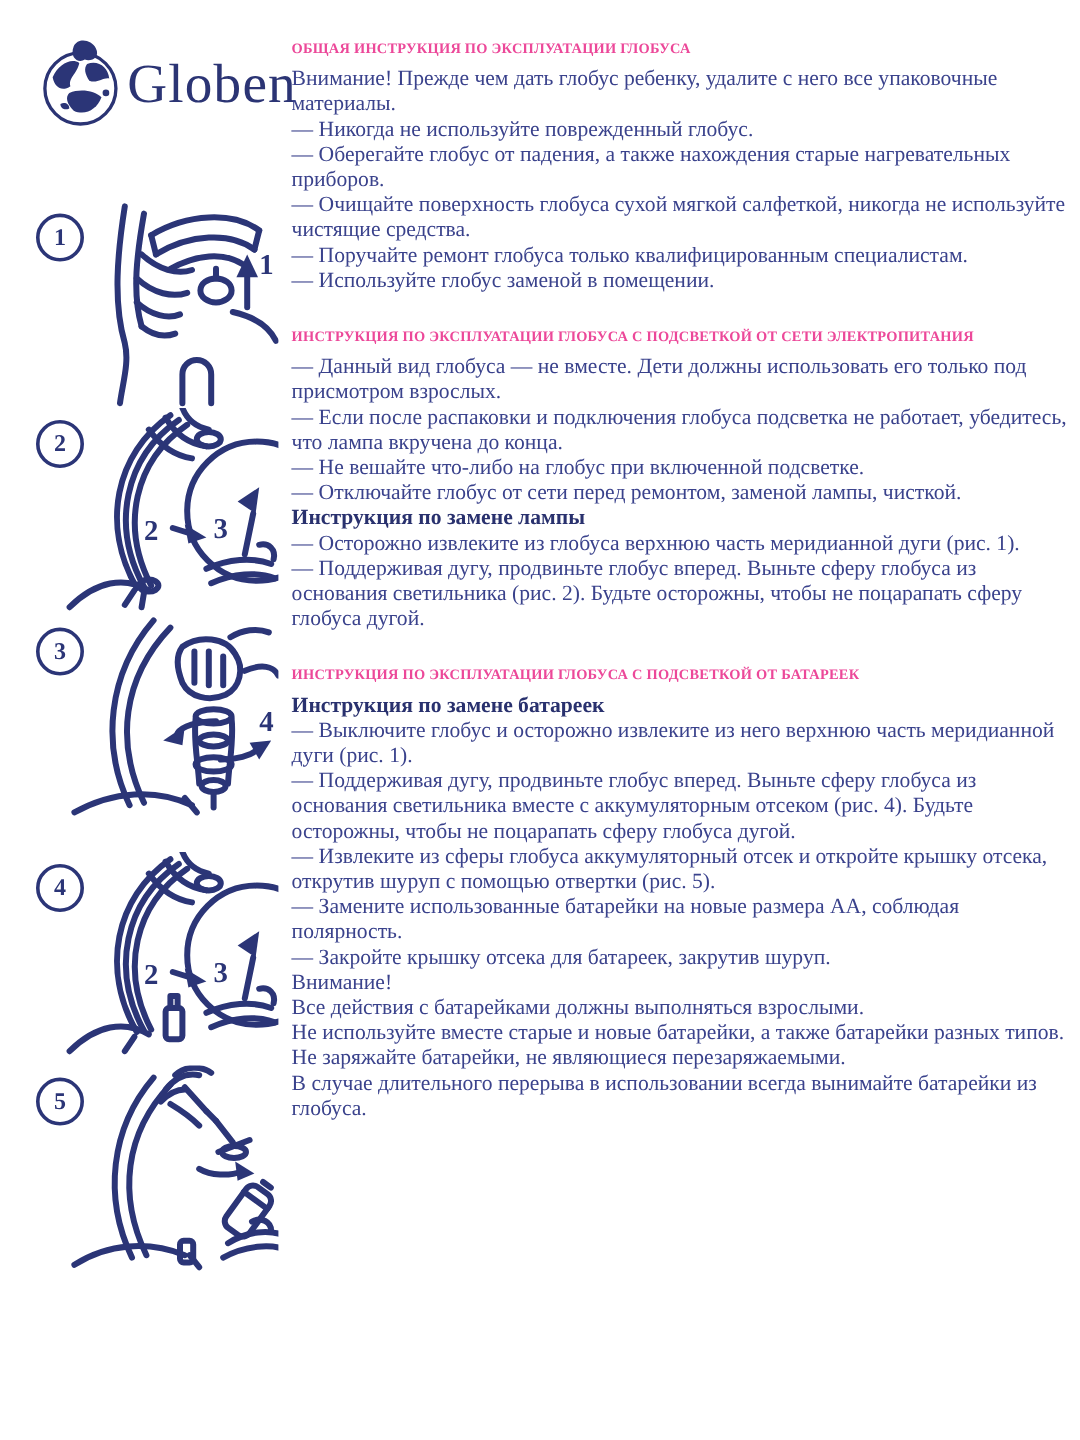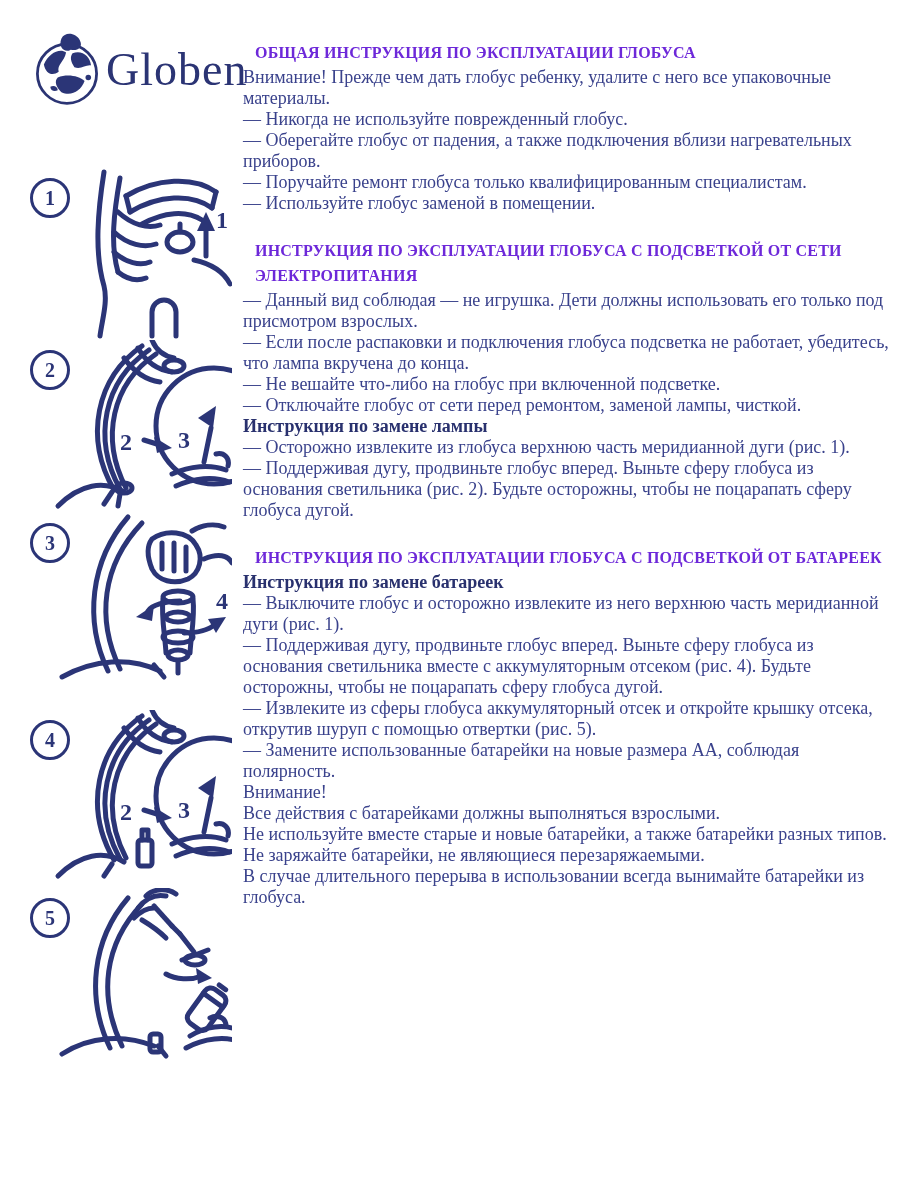--- a/index.html
+++ b/index.html
@@ -19,21 +19,21 @@
     border-radius:50%;display:flex;align-items:center;justify-content:center;
     font-size:20px;font-weight:bold;color:#2b3577;background:#fff;z-index:2;
   }
   .fig svg{position:absolute;left:30px;top:0;}
   .art{stroke:#2b3577;stroke-width:5;fill:none;stroke-linecap:round;stroke-linejoin:round;}
   .fill{fill:#2b3577;stroke:none;}
   .lbl{font-family:"Liberation Serif",serif;font-size:24px;font-weight:bold;fill:#2b3577;stroke:none;}
   
   .content{position:absolute;left:243px;top:28px;width:652px;color:#3a428c;}
   .content h2{
-    margin:12px;font-size:16px;line-height:25px;font-weight:bold;color:#6d28d9;letter-spacing:.2px;
+    margin:0;font-size:12px;line-height:25px;font-weight:bold;color:#ec4899;letter-spacing:.2px;
   }
   .content p{margin:0;font-size:18px;line-height:21px;}
   .content p.sub{font-weight:bold;color:#29316e;}
   .content section{margin:0 0 24px 0;}
   .content section h2{margin-bottom:2px;}
 </style>
 </head>
 <body>
 
 <div class="page">
@@ -187,41 +187,43 @@
       <path class="art" d="M104,158 L112,168"></path>
       <path class="art" d="M8,166 C36,148 70,146 100,158"></path>
     </svg>
   </div>
 
   <div class="content">
       <section>
         <h2>ОБЩАЯ ИНСТРУКЦИЯ ПО ЭКСПЛУАТАЦИИ ГЛОБУСА</h2>
         <p>Внимание! Прежде чем дать глобус ребенку, удалите с него все упаковочные материалы.</p>
         <p>— Никогда не используйте поврежденный глобус.</p>
-        <p>— Оберегайте глобус от падения, а также подключения вблизи нагревательных приборов.</p>
+        <p>— Оберегайте глобус от падения, а также нахождения старые нагревательных приборов.</p>
+        <p>— Очищайте поверхность глобуса сухой мягкой салфеткой, никогда не используйте чистящие средства.</p>
         <p>— Поручайте ремонт глобуса только квалифицированным специалистам.</p>
         <p>— Используйте глобус заменой в помещении.</p>
       </section>
       <section>
         <h2>ИНСТРУКЦИЯ ПО ЭКСПЛУАТАЦИИ ГЛОБУСА С ПОДСВЕТКОЙ ОТ СЕТИ ЭЛЕКТРОПИТАНИЯ</h2>
-        <p>— Данный вид соблюдая — не игрушка. Дети должны использовать его только под присмотром взрослых.</p>
+        <p>— Данный вид глобуса — не вместе. Дети должны использовать его только под присмотром взрослых.</p>
         <p>— Если после распаковки и подключения глобуса подсветка не работает, убедитесь, что лампа вкручена до конца.</p>
         <p>— Не вешайте что-либо на глобус при включенной подсветке.</p>
         <p>— Отключайте глобус от сети перед ремонтом, заменой лампы, чисткой.</p>
         <p class="sub">Инструкция по замене лампы</p>
         <p>— Осторожно извлеките из глобуса верхнюю часть меридианной дуги (рис. 1).</p>
         <p>— Поддерживая дугу, продвиньте глобус вперед. Выньте сферу глобуса из основания светильника (рис. 2). Будьте осторожны, чтобы не поцарапать сферу глобуса дугой.</p>
       </section>
       <section>
         <h2>ИНСТРУКЦИЯ ПО ЭКСПЛУАТАЦИИ ГЛОБУСА С ПОДСВЕТКОЙ ОТ БАТАРЕЕК</h2>
         <p class="sub">Инструкция по замене батареек</p>
         <p>— Выключите глобус и осторожно извлеките из него верхнюю часть меридианной дуги (рис. 1).</p>
         <p>— Поддерживая дугу, продвиньте глобус вперед. Выньте сферу глобуса из основания светильника вместе с аккумуляторным отсеком (рис. 4). Будьте осторожны, чтобы не поцарапать сферу глобуса дугой.</p>
         <p>— Извлеките из сферы глобуса аккумуляторный отсек и откройте крышку отсека, открутив шуруп с помощью отвертки (рис. 5).</p>
         <p>— Замените использованные батарейки на новые размера АА, соблюдая полярность.</p>
+        <p>— Закройте крышку отсека для батареек, закрутив шуруп.</p>
         <p>Внимание!</p>
         <p>Все действия с батарейками должны выполняться взрослыми.</p>
         <p>Не используйте вместе старые и новые батарейки, а также батарейки разных типов.</p>
         <p>Не заряжайте батарейки, не являющиеся перезаряжаемыми.</p>
         <p>В случае длительного перерыва в использовании всегда вынимайте батарейки из глобуса.</p>
       </section>
     </div>
 
 </div>
 

